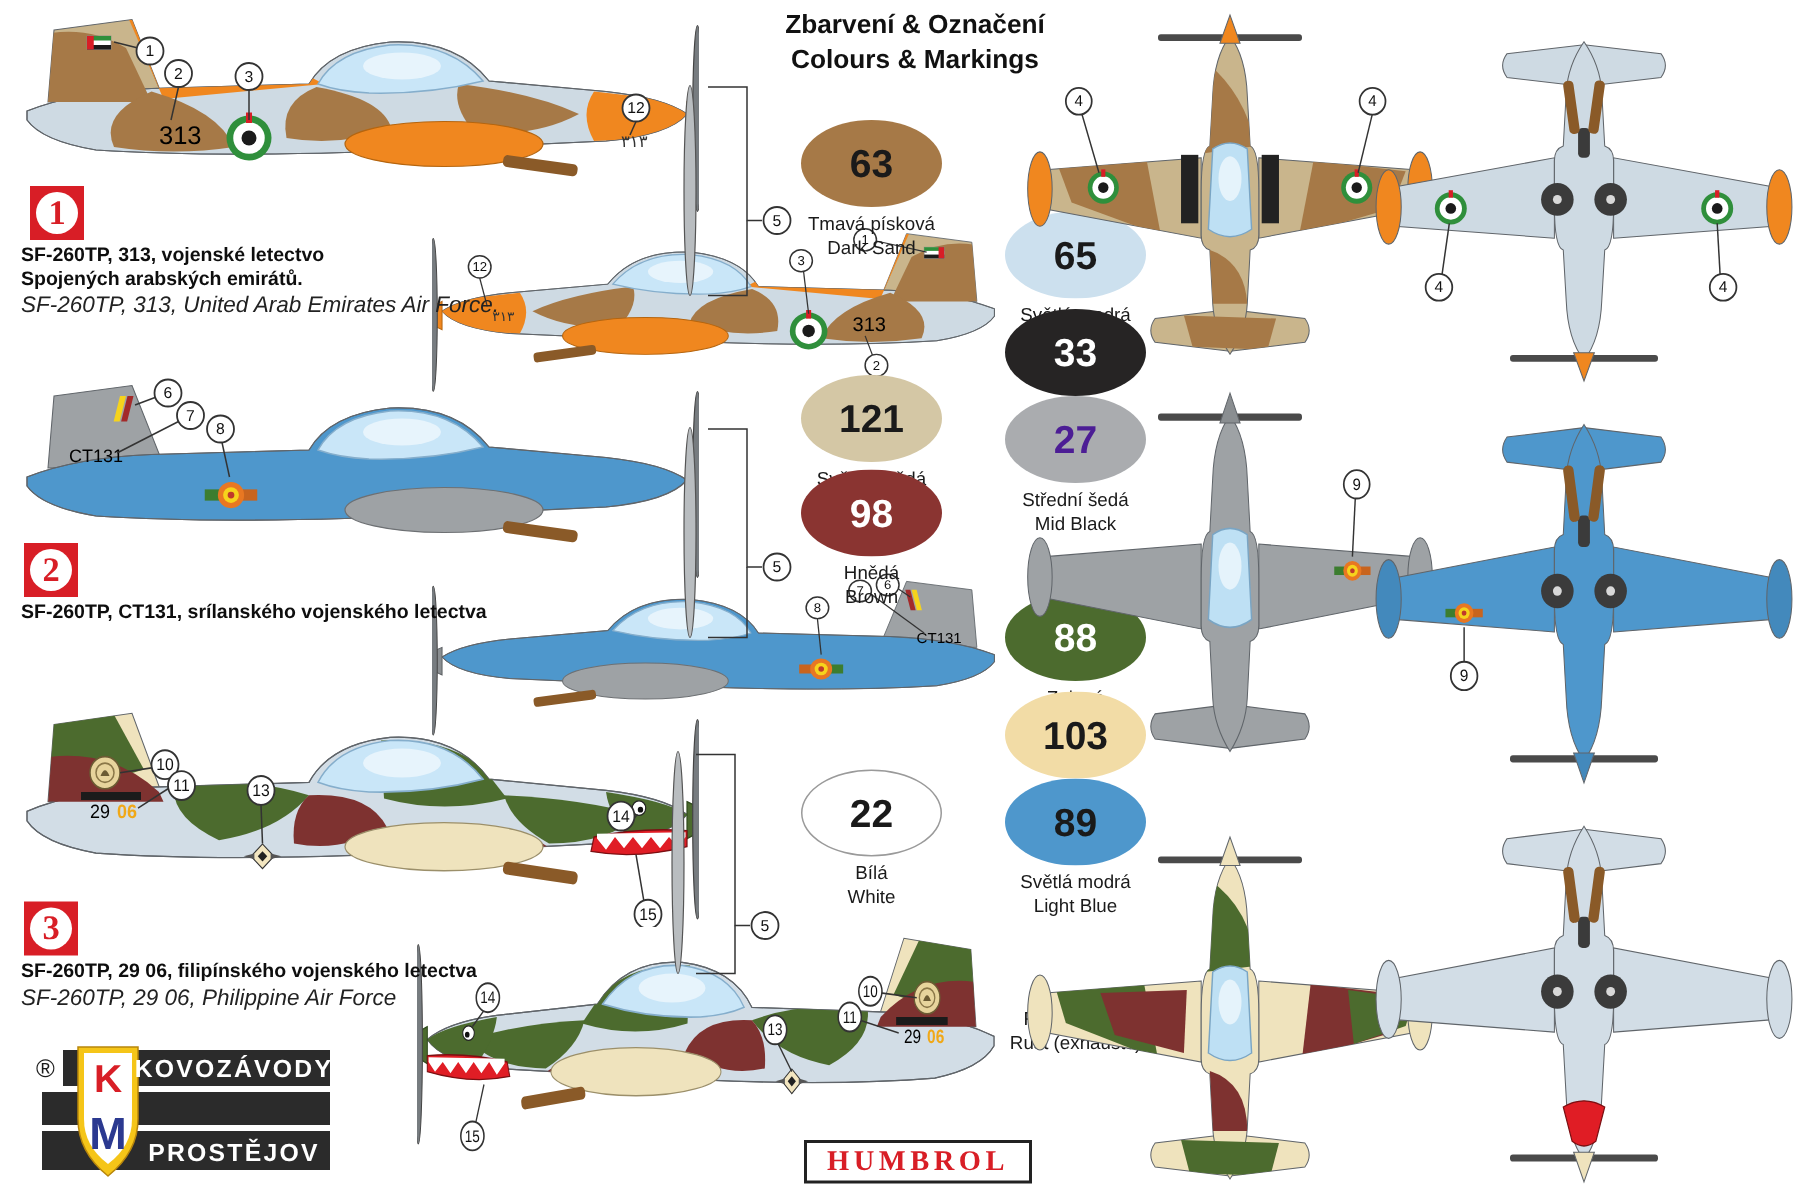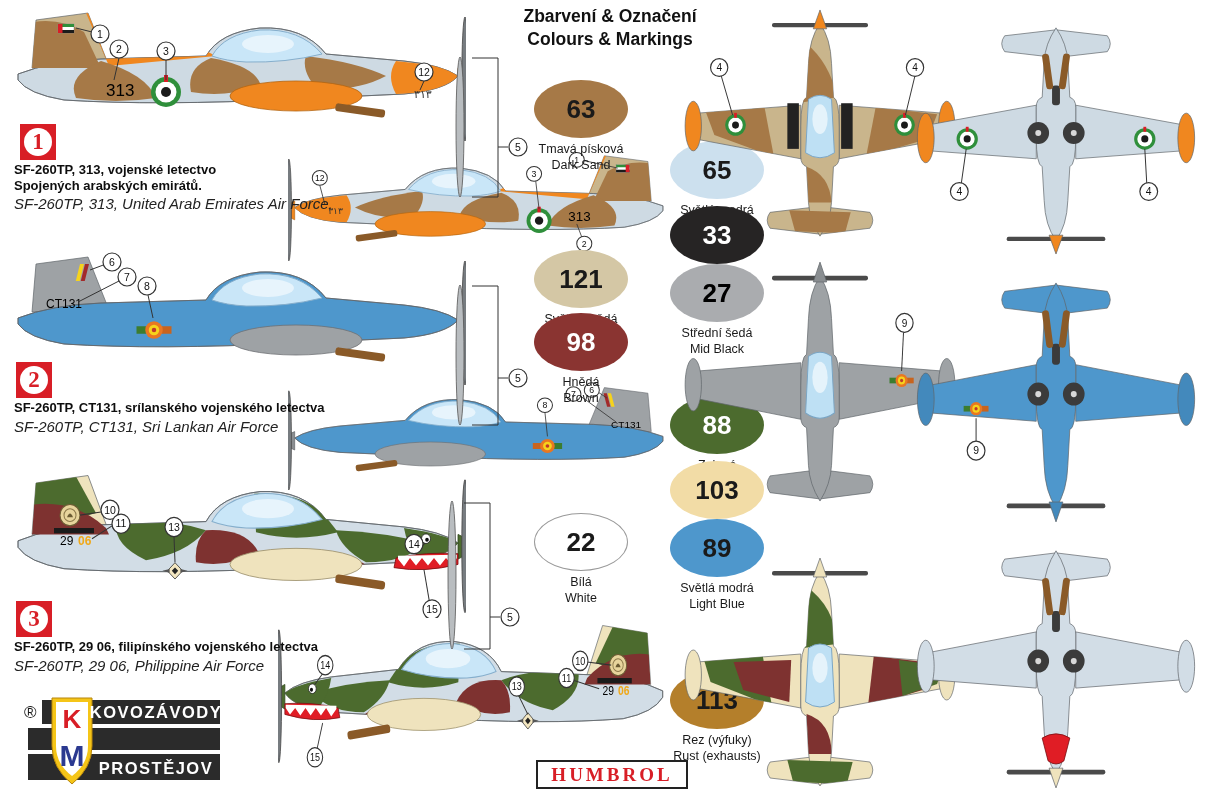--- a/index.html
+++ b/index.html
@@ -408,21 +408,20 @@
     <div class="cz">SF-260TP, 313, vojenské letectvo</div>
     <div class="cz">Spojených arabských emirátů.</div>
     <div class="en">SF-260TP, 313, United Arab Emirates Air Force.</div>
   </div>
 
   <div class="abs badge" style="left:16px;top:362px;">
     <div class="badge-inner">2</div>
     </div>
   <div class="abs scheme-text" style="left:14px;top:400px;width:420px;">
     <div class="cz">SF-260TP, CT131, srílanského vojenského letectva</div>
-    <div class="en">SF-260TP, CT131, Sri Lankan Air Force</div>
   </div>
 
   <div class="abs badge" style="left:16px;top:601px;">
     <div class="badge-inner">3</div>
     </div>
   <div class="abs scheme-text" style="left:14px;top:639px;width:420px;">
     <div class="cz">SF-260TP, 29 06, filipínského vojenského letectva</div>
     <div class="en">SF-260TP, 29 06, Philippine Air Force</div>
   </div>
 
@@ -461,21 +460,21 @@
         <div class="sw-l">Light Blue</div>
       </div>
 
       <div class="sw">
         <div class="sw-ell" style="background: rgb(38, 36, 36); color: rgb(255, 255, 255); border-color: transparent;">33</div>
         <div class="sw-l">Černá</div>
         <div class="sw-l">Black</div>
       </div>
 
       <div class="sw">
-        <div class="sw-ell" style="background: rgb(170, 172, 175); color: #000000; border-color: transparent;">27</div>
+        <div class="sw-ell" style="background: rgb(170, 172, 175); color: #4c1d95; border-color: transparent;">27</div>
         <div class="sw-l">Střední šedá</div>
         <div class="sw-l">Mid Black</div>
       </div>
 
       <div class="sw">
         <div class="sw-ell" style="background: rgb(76, 107, 46); color: rgb(255, 255, 255); border-color: transparent;">88</div>
         <div class="sw-l">Zelená</div>
         <div class="sw-l">Green</div>
       </div>
 
@@ -485,21 +484,20 @@
         <div class="sw-l">Ochre</div>
       </div>
 
       <div class="sw">
         <div class="sw-ell" style="background: rgb(78, 151, 204); color: rgb(26, 26, 26); border-color: transparent;">89</div>
         <div class="sw-l">Světlá modrá</div>
         <div class="sw-l">Light Blue</div>
       </div>
 
       <div class="sw">
-        <div class="sw-ell" style="background: rgb(180, 127, 43); color: rgb(26, 26, 26); border-color: transparent;">113</div>
         <div class="sw-l">Rez (výfuky)</div>
         <div class="sw-l">Rust (exhausts)</div>
       </div>
     </div>
 
   <svg class="abs" style="left:676px;top:8px;" width="288" height="248" viewBox="0 0 300 250" preserveAspectRatio="none">
     <use href="#planBase" style="--fus:#C9B58C;--wing:#C9B58C;--tank:#F0871F;--spin:#F0871F;"></use>
     <g clip-path="url(#planclip)">
       <path d="M135,35 Q160,55 168,90 L132,95 Z" fill="#A67947"></path>
       <path d="M30,102 L92,99 L102,150 L40,128 Z" fill="#A67947"></path>

